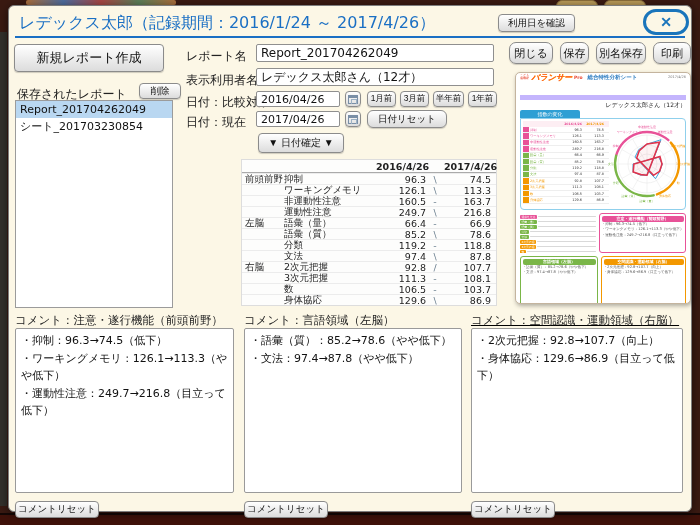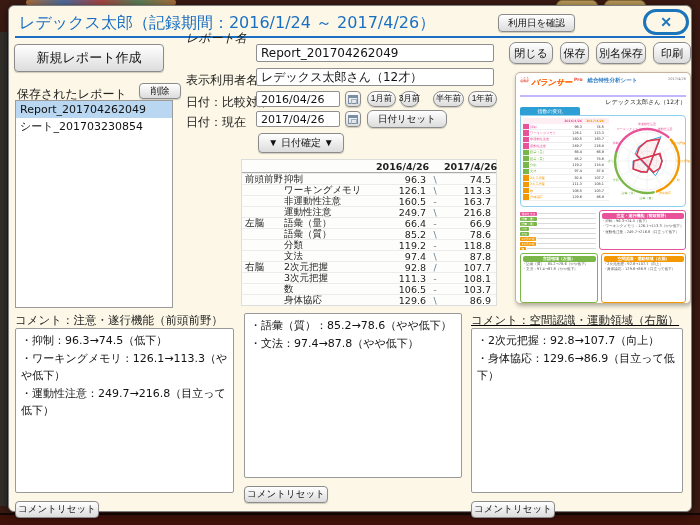--- a/index.html
+++ b/index.html
@@ -39,49 +39,49 @@
 
   .btn-new { position: absolute; left: 5px; top: 38px; width: 150px; height: 28px; font-size: 13px; }
   .saved-label { position: absolute; left: 8px; top: 80px; font-size: 12px; color: #222; }
   .btn-delete { position: absolute; left: 130px; top: 77px; width: 42px; height: 16px; font-size: 9.5px; }
   .listbox { position: absolute; left: 6px; top: 94px; width: 158px; height: 208px;
     background: #fff; border: 1px solid #9b9b9b; font-size: 11px; overflow: hidden; }
   .list-item { height: 17px; line-height: 17px; padding-left: 4px; white-space: nowrap; overflow: hidden; color: #111; }
   .list-item.selected { background: #b9d7f1; }
 
   .form-label { position: absolute; font-size: 12px; color: #222; white-space: nowrap; }
-  .lbl-report { left: 177px; top: 24px; font-style: italic; } .lbl-user { left: 177px; top: 66px; }
+  .lbl-report { left: 177px; top: 42px; } .lbl-user { left: 177px; top: 66px; }
   .lbl-compare { left: 177px; top: 88px; } .lbl-current { left: 177px; top: 108px; }
   .input { position: absolute; background: #fff; border: 1px solid #8f8f8f; border-radius: 2px;
     font-size: 12px; padding: 0 4px; font-family: inherit; color: #111; outline: none; }
   .in-report { left: 247px; top: 38px; width: 238px; height: 18px; }
   .in-user   { left: 247px; top: 62px; width: 238px; height: 18px; }
   .in-compare{ left: 247px; top: 85px; width: 84px; height: 16px; font-size: 11px; }
   .in-current{ left: 247px; top: 105px; width: 84px; height: 16px; font-size: 11px; }
   .btn-cal { position: absolute; width: 16px; height: 16px; padding: 0; }
   .cal1 { left: 336px; top: 85px; } .cal2 { left: 336px; top: 105px; }
-  .btn-period { position: absolute; top: 85px; height: 16px; font-size: 8.5px; border-radius: 8px; }
-  .p1 { left: 358px; width: 29px; } .p2 { left: 391px; width: 19px; }
+  .btn-period { position: absolute; top: 85px; height: 16px; font-size: 8.5px; }
+  .p1 { left: 358px; width: 29px; } .p2 { left: 391px; width: 29px; }
   .p3 { left: 424px; width: 31px; } .p4 { left: 459px; width: 29px; }
   .btn-datereset { position: absolute; left: 358px; top: 104px; width: 80px; height: 18px; font-size: 9.5px; border-radius: 6px; }
   .btn-confirm { position: absolute; left: 249px; top: 127px; width: 86px; height: 20px; font-size: 10px; }
 
   .score-table { position: absolute; left: 232px; top: 153px; width: 256px; background: #fdfdfc;
     border: 1px solid #ddd; font-size: 9.5px; color: #222; }
   .st-header { display: flex; height: 13px; align-items: center; font-weight: bold; border-bottom: 1px solid #aaa; }
   .st-row { display: flex; height: 11px; align-items: center; border-top: 1px solid #ececec; }
   .c-group { width: 42px; padding-left: 3px; } .c-label { width: 92px; }
   .c-before { width: 50px; text-align: right; } .c-trend { width: 18px; text-align: center; color: #6b7f8f; }
   .c-after { width: 50px; text-align: right; padding-right: 3px; }
 
   
   .preview { position: absolute; left: 506px; top: 66px; width: 176px; height: 232px;
     background: #fff; border: 1px solid #c4b49e; border-radius: 5px;
     box-shadow: 1px 2px 4px rgba(0,0,0,.3); padding: 4px; font-family: inherit; overflow: hidden; }
-  .pv-header { display: flex; align-items: flex-start; gap: 2px; height: 13px; border-bottom: 2px solid #c4b5fd; padding-bottom: 18px; }
+  .pv-header { display: flex; align-items: center; gap: 2px; height: 13px; border-bottom: 5px solid #c4b5fd; padding-bottom: 18px; }
   .pv-logo-mini { font-size: 3px; color: #e8442e; line-height: 1.1; white-space: pre-line; }
   .pv-logo { font-size: 8px; font-weight: bold; font-style: italic; color: #ff5a22; text-shadow: .4px .4px 0 #ffb400; }
   .pv-pro { font-size: 4.5px; color: #e8442e; font-weight: bold; }
   .pv-sheet { font-size: 5.5px; font-weight: bold; color: #2b7bc0; margin-left: 3px; }
   .pv-date { margin-left: auto; font-size: 3.5px; color: #777; }
   .pv-user { text-align: right; font-size: 6px; color: #222; height: 9px; margin-top: 1px; }
   .pv-tab { width: 60px; height: 8px; background: #2e9fd4; border-radius: 2px 2px 0 0;
     color: #fff; font-size: 5px; display: flex; align-items: center; justify-content: center; }
   .pv-chartbox { height: 92px; border: 1.5px solid #8fd0ec; border-radius: 0 4px 4px 4px; display: flex; padding: 2px; gap: 2px; }
   .pv-mt { width: 90px; overflow: hidden; }
@@ -464,20 +464,21 @@
   </div>
 
   <div class="comment-col cc1">
     <div class="comment-title">コメント：注意・遂行機能（前頭前野）</div>
     <textarea class="comment-area" style="">・抑制：96.3→74.5（低下）
 ・ワーキングメモリ：126.1→113.3（やや低下）
 ・運動性注意：249.7→216.8（目立って低下）</textarea>
     <button class="btn btn-reset">コメントリセット</button>
   </div>
   <div class="comment-col cc2">
+    <div class="comment-title">コメント：言語領域（左脳）</div>
     <textarea class="comment-area" style="">・語彙（質）：85.2→78.6（やや低下）
 ・文法：97.4→87.8（やや低下）</textarea>
     <button class="btn btn-reset">コメントリセット</button>
   </div>
   <div class="comment-col cc3">
     <div class="comment-title">コメント：空間認識・運動領域（右脳）</div>
     <textarea class="comment-area" style="">・2次元把握：92.8→107.7（向上）
 ・身体協応：129.6→86.9（目立って低下）</textarea>
     <button class="btn btn-reset">コメントリセット</button>
   </div>

